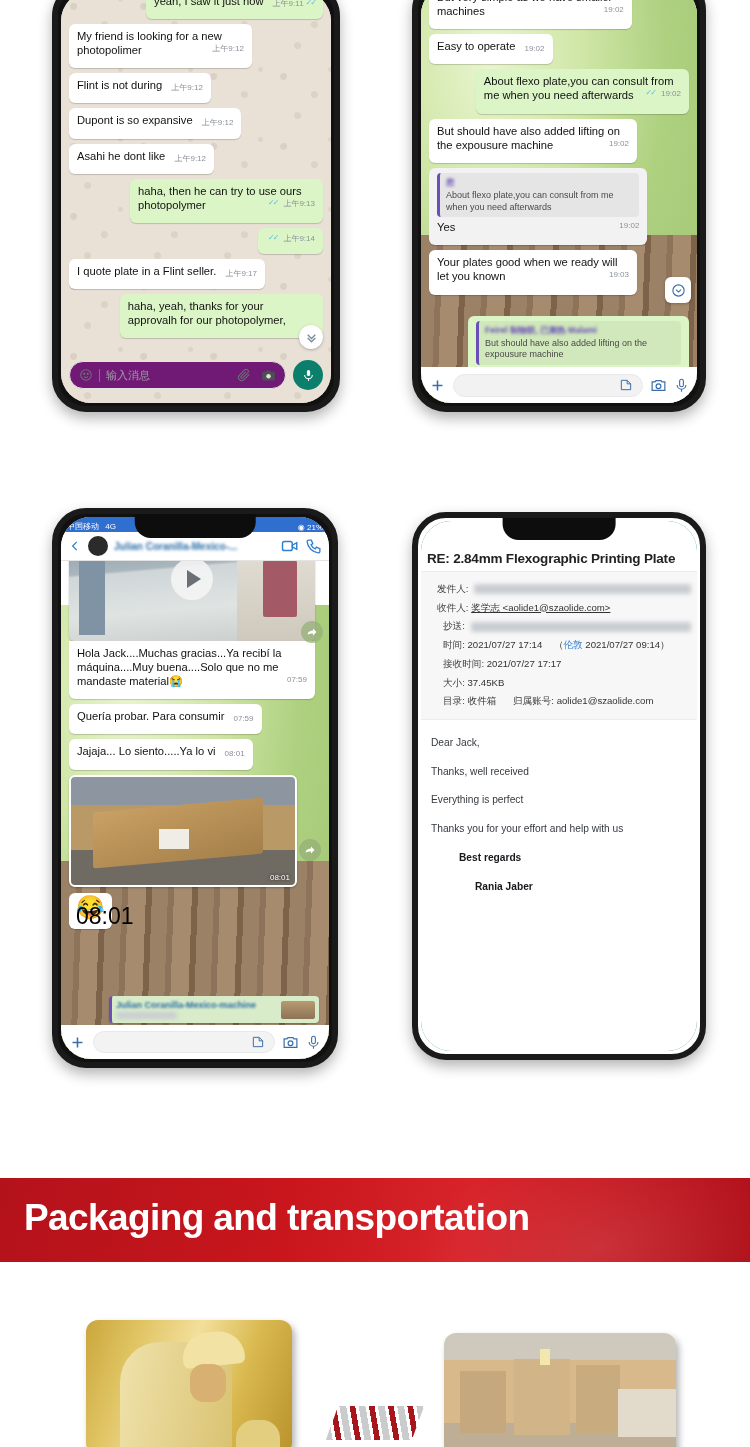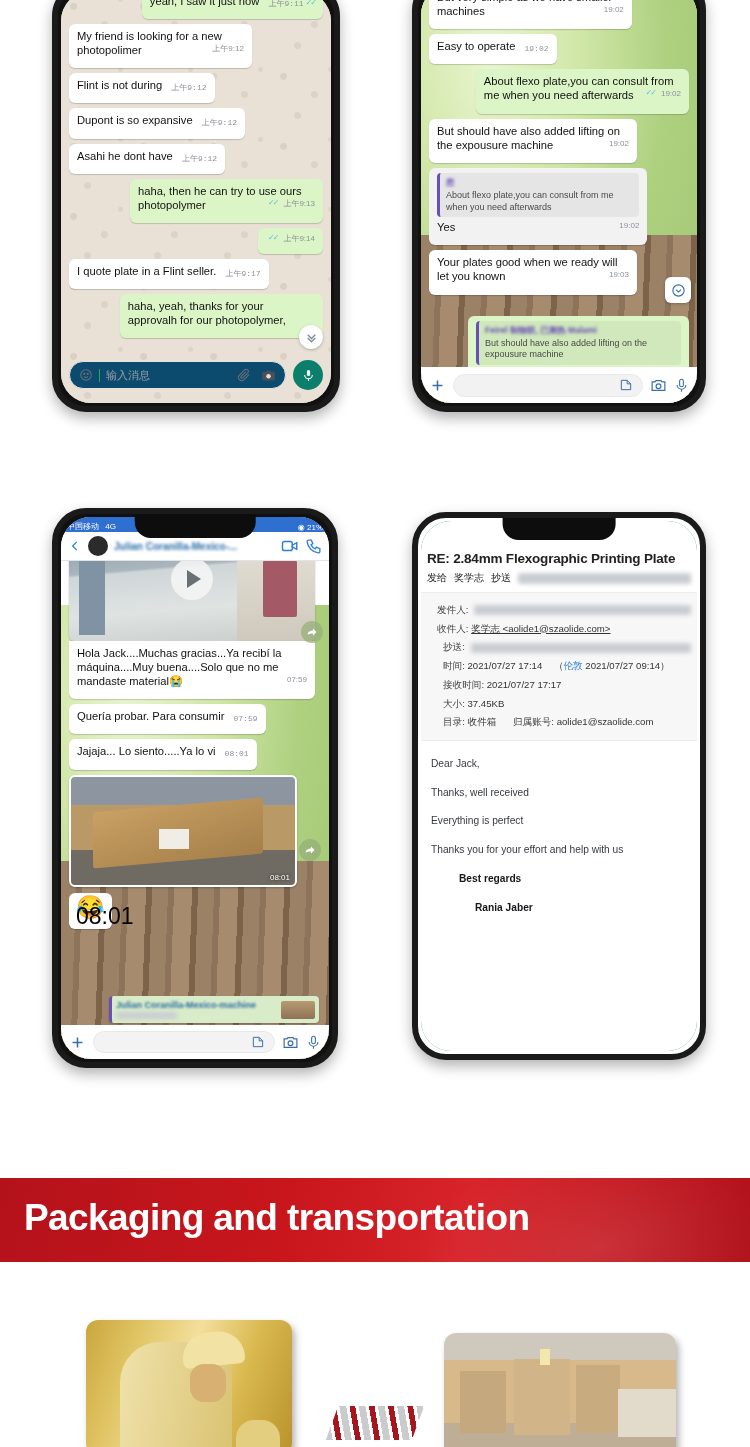--- a/index.html
+++ b/index.html
@@ -64,42 +64,42 @@
     margin-bottom: 5px; word-wrap: break-word;
   }
   .in  { background: #ffffff; }
   .out { background: #dcf5c6; }
   .row { display: flex; }
   .row.r { justify-content: flex-end; }
   .bub .t {
     font-size: 8px; color: #8b9199; margin-left: 6px;
     position: relative; top: 1px; white-space: nowrap;
   }
-  .bub .t.inline { display: inline; font-family: Liberation Mono, monospace; }
+  .bub .t.inline { display: inline; }
   .tick { color: #53bdeb; font-size: 8px; letter-spacing: -2px; margin-left: 2px; }
 
   
   .quote {
     background: rgba(0,0,0,.05); border-left: 3px solid #6a4fb8;
     border-radius: 4px; padding: 4px 6px; margin-bottom: 3px;
     font-size: 9px; line-height: 1.3; color: #4a4a4a;
   }
   .quote .qname { color: #6a4fb8; font-size: 8.5px; font-weight: bold;
                   filter: blur(1.6px); margin-bottom: 2px; }
   .blurline { background:#c9cdd2; filter: blur(2px); border-radius:2px; height:9px; }
 
   
   .inbar {
     position: absolute; left: 0; right: 0; bottom: 0; height: 40px;
     display: flex; align-items: center; gap: 7px; padding: 0 8px;
     background: #f0f0f0;
   }
   .inbar.white { background: #ffffff; }
   .inpill {
-    flex: 1; height: 26px; background: #0c4a6e; border-radius: 14px;
+    flex: 1; height: 26px; background: #701a75; border-radius: 14px;
     display: flex; align-items: center; padding: 0 9px; gap: 6px;
     font-size: 11px; color: #9aa0a6; border: 1px solid #e3e3e3;
   }
   .mic-green {
     width: 30px; height: 30px; border-radius: 50%; background: #0b7f6b;
     display: flex; align-items: center; justify-content: center; flex: none;
   }
   .ic { flex: none; display: inline-flex; align-items: center; justify-content: center; }
 
   
@@ -245,21 +245,21 @@
 
         <div class="row">
           <div class="bub in">
             <span>Dupont is so expansive</span>
             <span class="t inline">上午9:12</span>
           </div>
         </div>
 
         <div class="row">
           <div class="bub in">
-            <span>Asahi he dont have</span>
+            <span>Asahi he dont like</span>
             <span class="t inline">上午9:12</span>
           </div>
         </div>
 
         <div class="row r">
           <div class="bub out" style="max-width:76%;">
             <span>haha, then he can try to use ours photopolymer</span>
             <span class="t" style="float:right;">上午9:13</span><span class="tick" style="float:right;">✓✓</span>
           </div>
         </div>
@@ -580,26 +580,20 @@
     <div class="notch" style="width:40%;height:24px;"></div>
     <div class="side-btn" style="left:-9px;top:106px;width:4px;height:24px;"></div>
     <div class="side-btn" style="left:-9px;top:146px;width:4px;height:42px;"></div>
     <div class="side-btn" style="right:-9px;top:128px;width:4px;height:54px;"></div>
 
     <div class="phone-inner" style="border-radius:30px; background:#15803d;">
       <div class="mail">
 
         <div class="mail-title" style="margin-top:22px;">RE: 2.84mm Flexographic Printing Plate</div>
 
-        <div class="mail-to">
-          <span>发给</span>
-          <span>奖学志</span>
-          <span>抄送</span>
-          <span class="blurline" style="flex:1;height:11px;"></span>
-        </div>
 
         <div class="mail-meta">
           <div style="display:flex;align-items:center;gap:6px;">
             <span class="lbl">发件人:</span>
             <span class="blurline" style="flex:1;height:10px;"></span>
           </div>
           <div>
             <span class="lbl">收件人:</span>
             <span class="underline">奖学志 &lt;aolide1@szaolide.com&gt;</span>
           </div>

